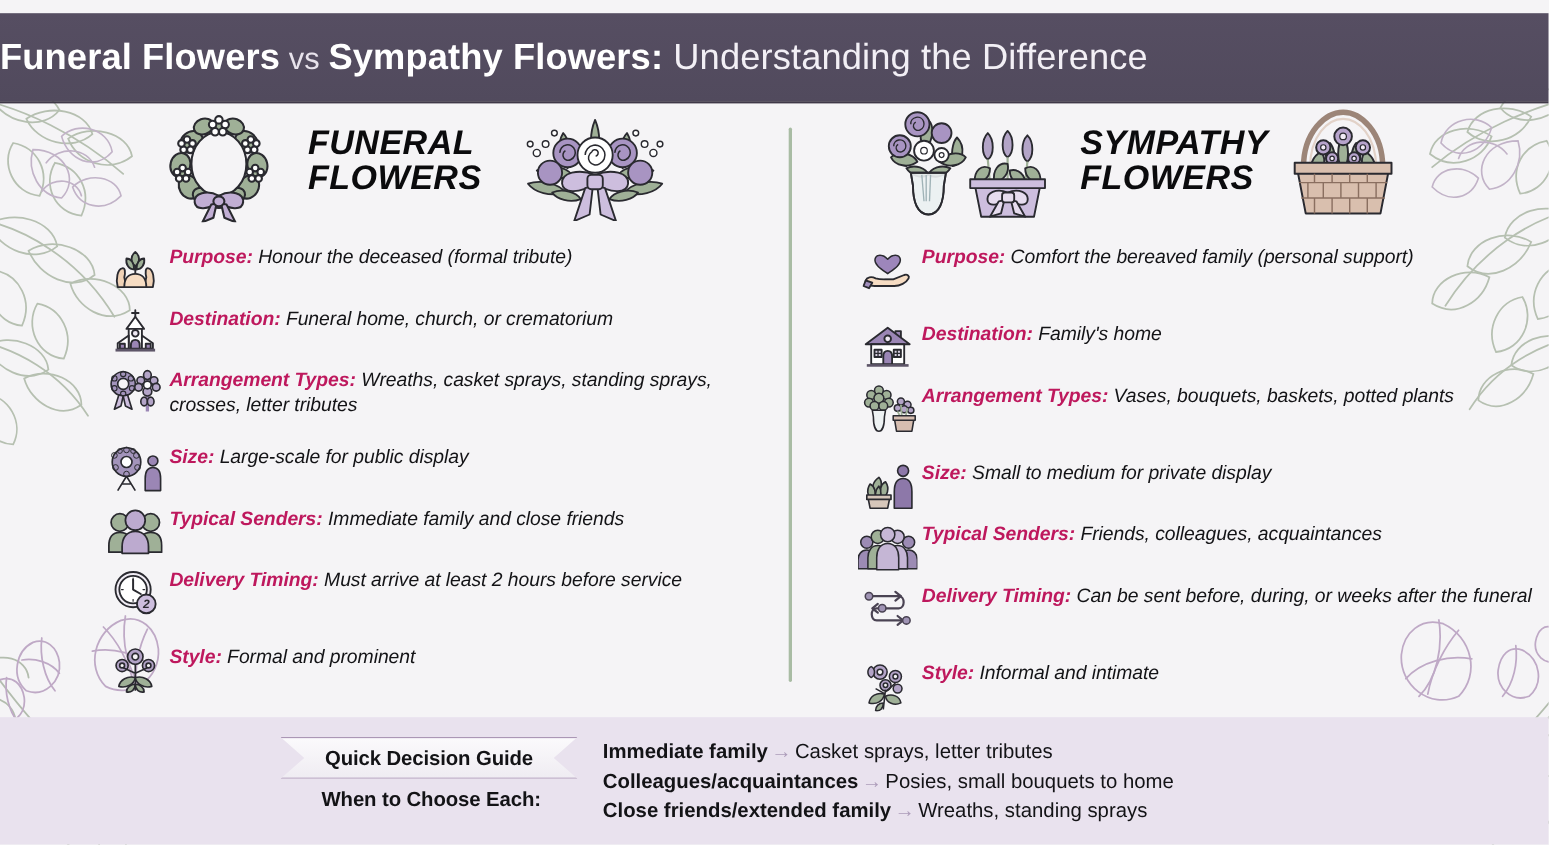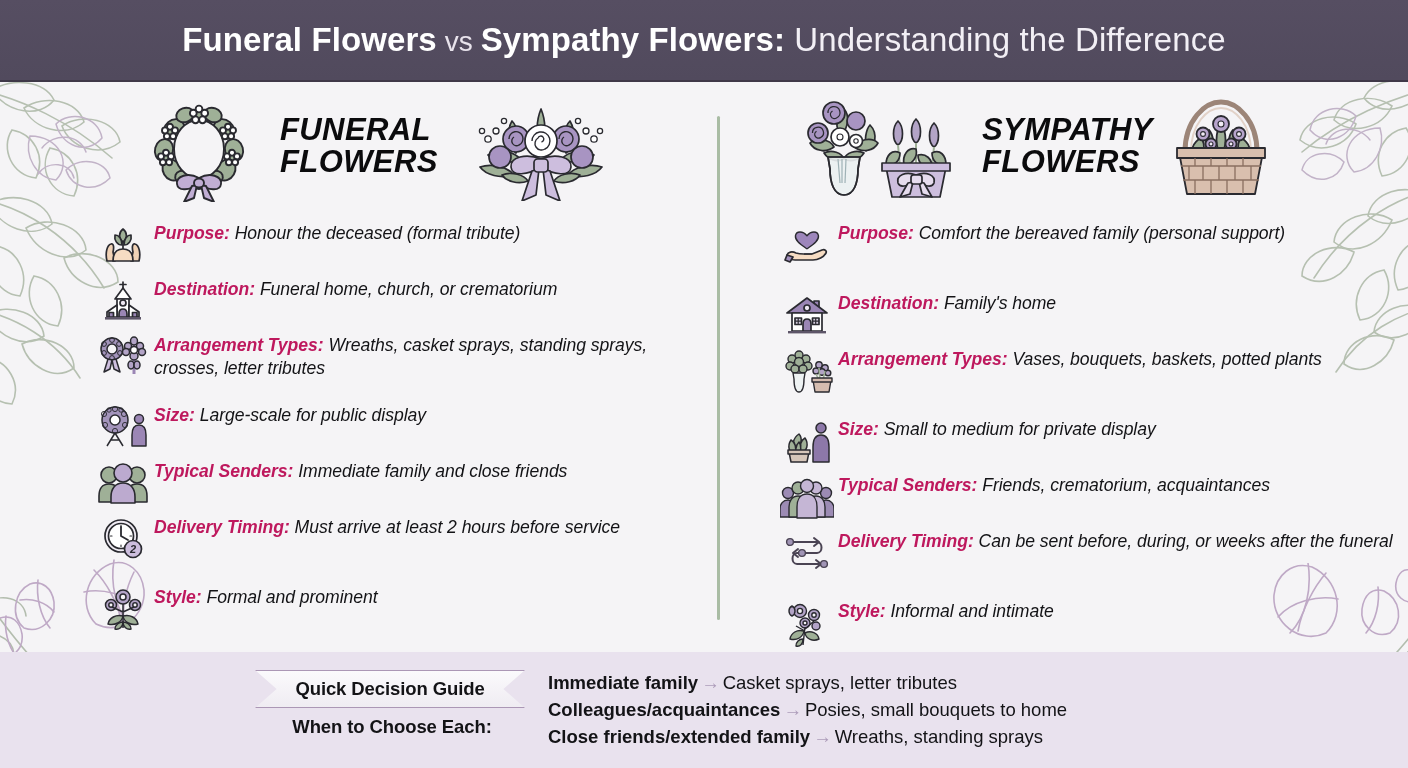--- a/index.html
+++ b/index.html
@@ -6,23 +6,23 @@
   html,body { width:1408px; height:768px; overflow:hidden; }
   body {
     font-family:"Liberation Sans", sans-serif;
     background:#f5f4f6;
     position:relative;
   }
   #page { position:relative; width:1408px; height:768px; background:#f5f4f6; overflow:hidden; }
 
   
   .header {
-    position:absolute; left:0; top:0; width:1408px; height:82px;
+    position:absolute; left:0; top:12px; width:1408px; height:82px;
     background:linear-gradient(180deg,#564e62 0%,#514a5d 100%);
-    display:flex; align-items:center; justify-content:center;
+    display:flex; align-items:center; 
     border-bottom:2px solid #3f3848;
     z-index:20;
   }
   .header-title { font-size:33px; color:#ffffff; letter-spacing:.1px; white-space:nowrap; }
   .header-title b { font-weight:bold; }
   .header-title .thin { font-weight:normal; color:#f2eff5; }
   .header-title .vs { font-weight:normal; font-size:28px; color:#e8e3ec; }
 
   
   .deco { position:absolute; z-index:1; pointer-events:none; }
@@ -714,21 +714,21 @@
                 <circle cx="18" cy="13" r="6" fill="#9fb097"></circle>
                 <path d="M18 21 C12 21 9 26 9 32 L9 42 L27 42 L27 32 C27 26 24 21 18 21Z" fill="#9fb097"></path>
                 <circle cx="36" cy="13" r="6" fill="#c5b6d5"></circle>
                 <path d="M36 21 C30 21 27 26 27 32 L27 42 L45 42 L45 32 C45 26 42 21 36 21Z" fill="#c5b6d5"></path>
                 <circle cx="27" cy="11" r="6.5" fill="#c5b6d5"></circle>
                 <path d="M27 19 C20 19 17 25 17 32 L17 43 L37 43 L37 32 C37 25 34 19 27 19Z" fill="#c5b6d5"></path>
               </g>
             </svg>
           </div>
           <div class="tx">
-            <b>Typical Senders:</b><span> Friends, crematorium, acquaintances</span>
+            <b>Typical Senders:</b><span> Friends, colleagues, acquaintances</span>
           </div>
         </div>
 
         <div class="row two">
           <div class="ic">
             <svg width="48" height="44" viewBox="0 0 48 44">
               <g fill="none" stroke="#4a4353" stroke-width="2" stroke-linecap="round">
                 <path d="M8 11 L34 11 C40 11 40 22 34 22 L14 22 C8 22 8 33 14 33 L36 33"></path>
               </g>
               <g fill="none" stroke="#4a4353" stroke-width="2" stroke-linecap="round" stroke-linejoin="round">

